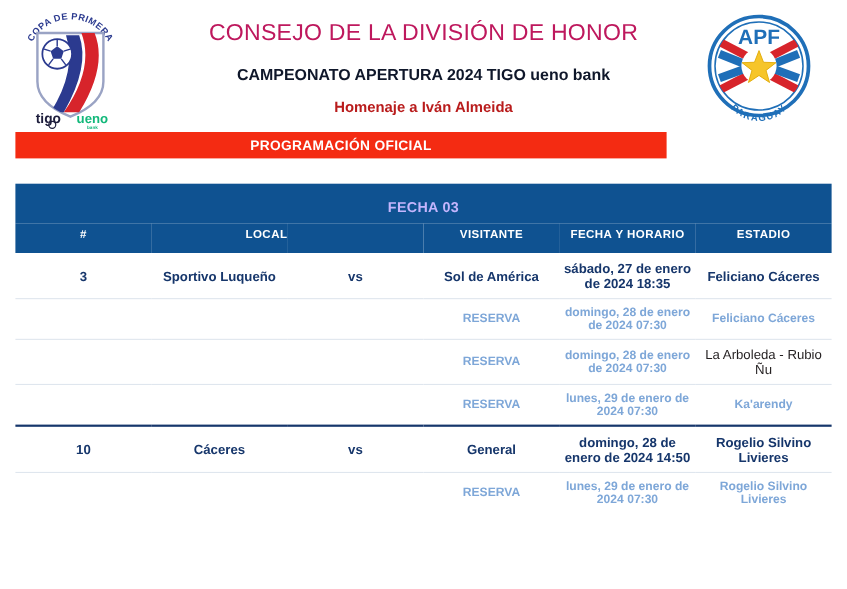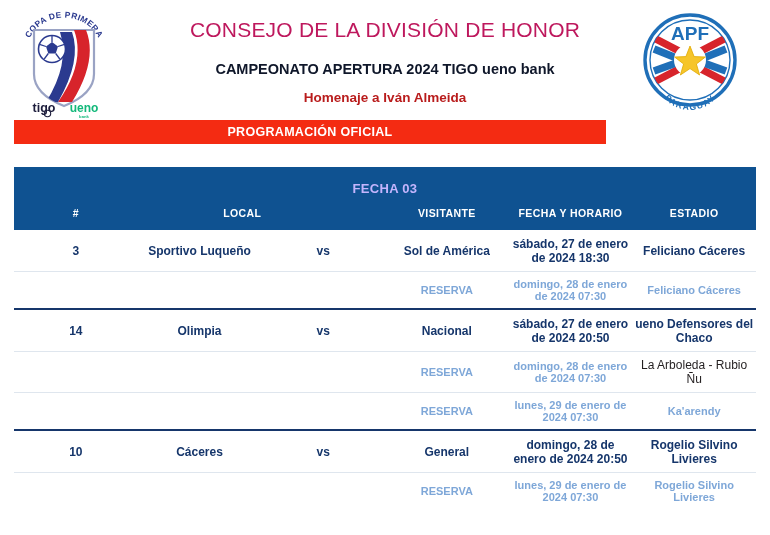--- a/index.html
+++ b/index.html
@@ -236,38 +236,30 @@
         <td class="c-fecha">FECHA Y HORARIO</td>
         <td class="c-est">ESTADIO</td>
       </tr>
     </tbody>
     <tbody id="rows-body">
         <tr class="match first">
           <td class="c-num">3</td>
           <td class="c-local">Sportivo Luqueño</td>
           <td class="c-vs">vs</td>
           <td class="c-vis">Sol de América</td>
-          <td class="c-fecha">sábado, 27 de enero de 2024 18:30</td>
+          <td class="c-fecha">sábado, 27 de enero de 2024 18:35</td>
           <td class="c-est">Feliciano Cáceres</td>
         </tr>
         <tr class="reserva">
           <td class="c-num"></td>
           <td class="c-local"></td>
           <td class="c-vs"></td>
           <td class="c-vis">RESERVA</td>
           <td class="c-fecha">domingo, 28 de enero de 2024 07:30</td>
           <td class="c-est">Feliciano Cáceres</td>
-        </tr>
-        <tr class="match">
-          <td class="c-num">14</td>
-          <td class="c-local">Olimpia</td>
-          <td class="c-vs">vs</td>
-          <td class="c-vis">Nacional</td>
-          <td class="c-fecha">sábado, 27 de enero de 2024 20:50</td>
-          <td class="c-est">ueno Defensores del Chaco</td>
         </tr>
         <tr class="reserva">
           <td class="c-num"></td>
           <td class="c-local"></td>
           <td class="c-vs"></td>
           <td class="c-vis">RESERVA</td>
           <td class="c-fecha">domingo, 28 de enero de 2024 07:30</td>
           <td class="c-est hl">La Arboleda - Rubio Ñu</td>
         </tr>
         <tr class="reserva">
@@ -276,21 +268,21 @@
           <td class="c-vs"></td>
           <td class="c-vis">RESERVA</td>
           <td class="c-fecha">lunes, 29 de enero de 2024 07:30</td>
           <td class="c-est">Ka'arendy</td>
         </tr>
         <tr class="match">
           <td class="c-num">10</td>
           <td class="c-local">Cáceres</td>
           <td class="c-vs">vs</td>
           <td class="c-vis">General</td>
-          <td class="c-fecha">domingo, 28 de enero de 2024 20:50</td>
+          <td class="c-fecha">domingo, 28 de enero de 2024 14:50</td>
           <td class="c-est">Rogelio Silvino Livieres</td>
         </tr>
         <tr class="reserva">
           <td class="c-num"></td>
           <td class="c-local"></td>
           <td class="c-vs"></td>
           <td class="c-vis">RESERVA</td>
           <td class="c-fecha">lunes, 29 de enero de 2024 07:30</td>
           <td class="c-est">Rogelio Silvino Livieres</td>
         </tr>

